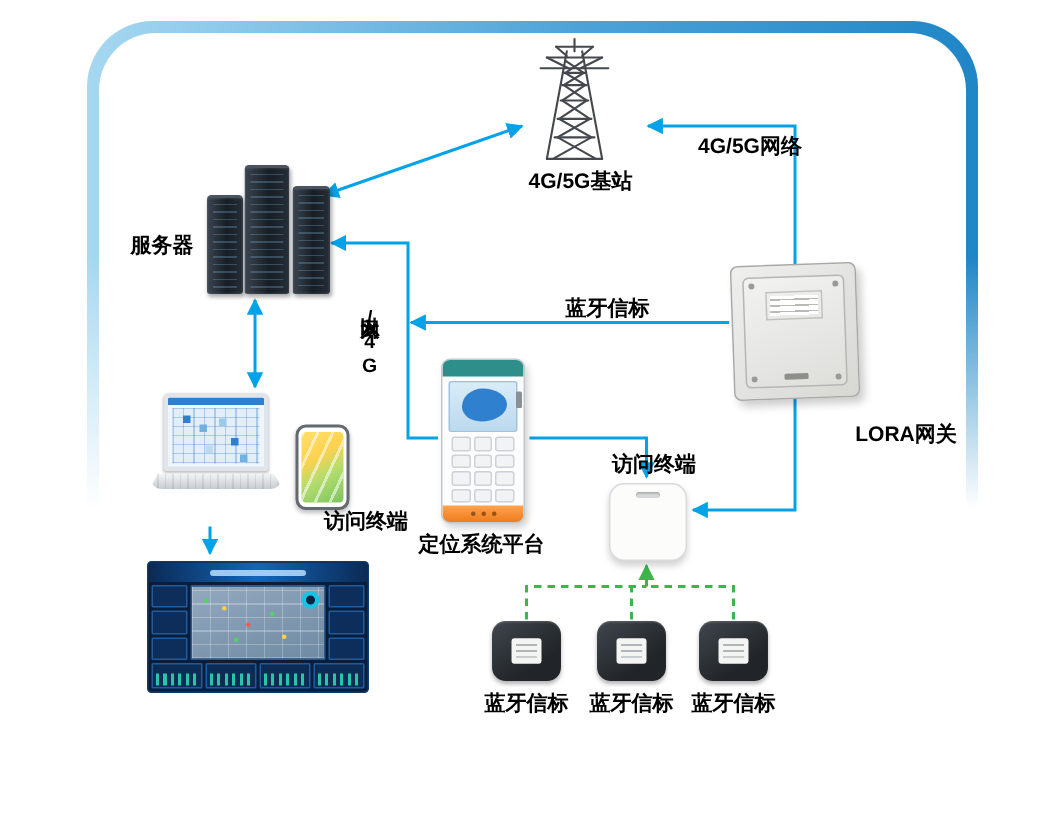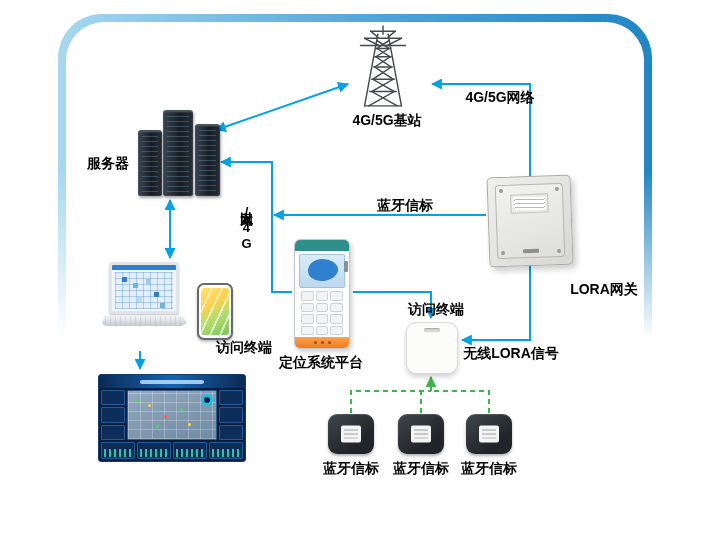--- a/index.html
+++ b/index.html
@@ -285,14 +285,13 @@
   <div class="beacon beacon-3">
     <div class="bc-face"></div>
   </div>
   <div class="lbl" style="left:322px;top:460px;width:58px;">蓝牙信标</div>
   <div class="lbl" style="left:392px;top:460px;width:58px;">蓝牙信标</div>
   <div class="lbl" style="left:460px;top:460px;width:58px;">蓝牙信标</div>
 
   <div class="lbl" style="left:446px;top:89px;width:108px;">4G/5G网络</div>
   <div class="lbl" style="left:360px;top:197px;width:90px;">蓝牙信标</div>
   <div class="lbl lbl-vert" style="left:238px;top:176px;height:100px;">以太网/4G</div>
-  <div class="lbl" style="left:456px;top:345px;width:110px;">无线LORA信号</div>
 </div>
 
 </body></html>

